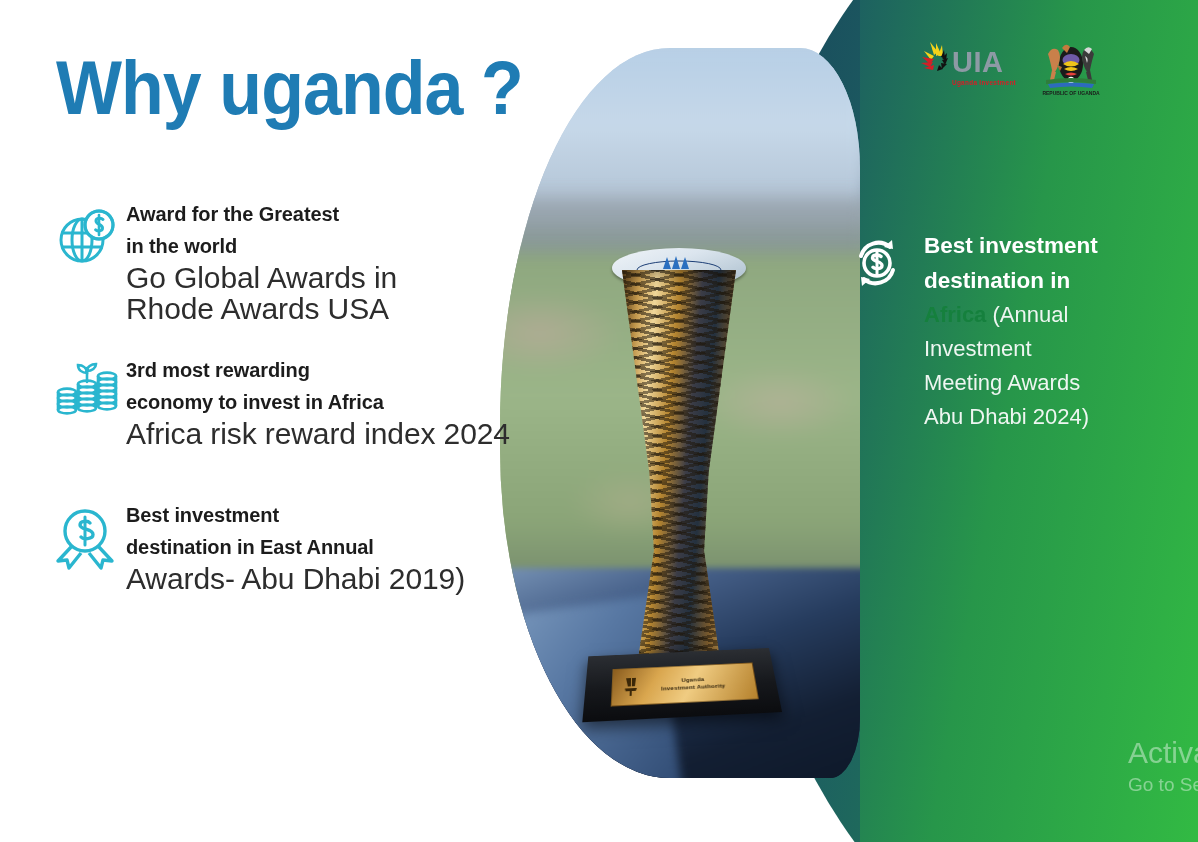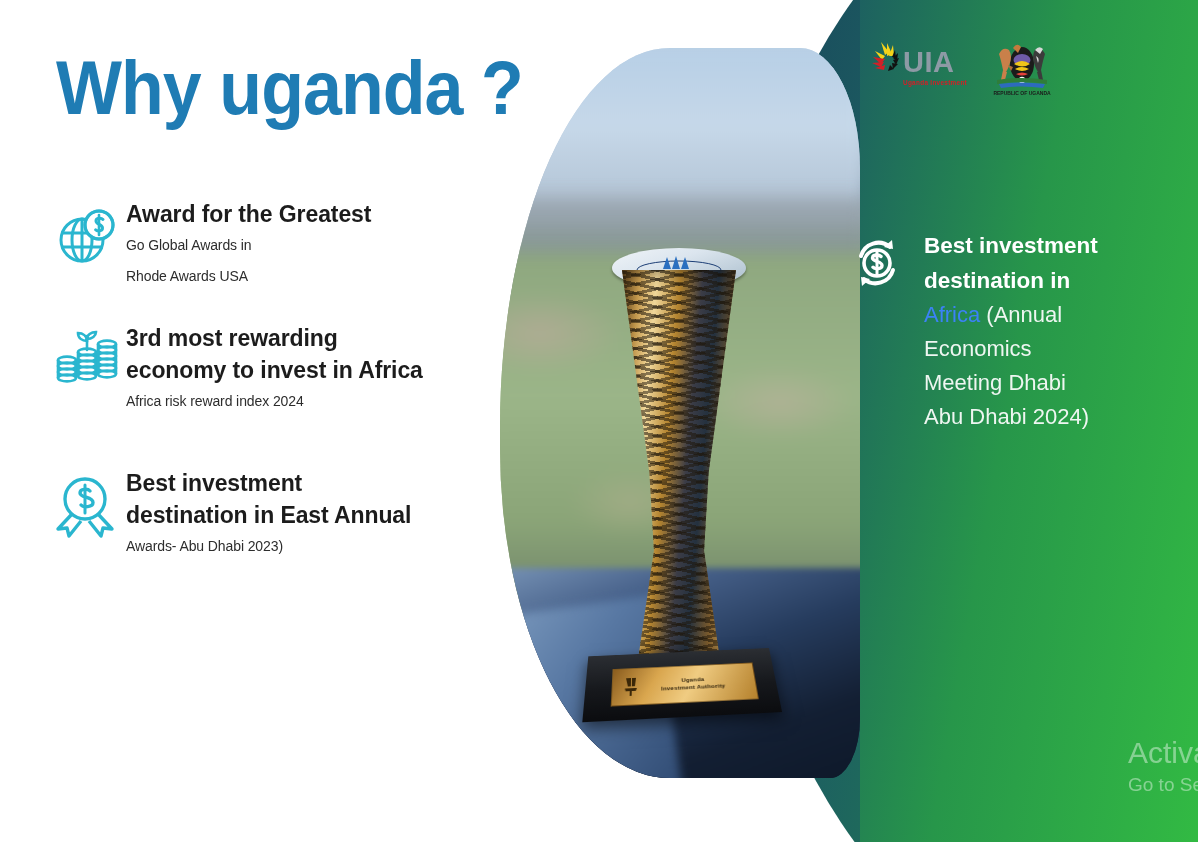--- a/index.html
+++ b/index.html
@@ -239,40 +239,40 @@
     width: 78px;
     min-width: 78px;
     padding-top: 8px;
     display: flex;
     justify-content: center;
   }
   .bullet-text {
     padding-top: 2px;
   }
   .bullet-head {
-    font-size: 23px;
+    font-size: 20px;
     line-height: 32px;
     font-weight: 700;
     color: #1c1c1c;
     letter-spacing: -0.1px;
   }
   .bullet-sub {
-    font-size: 14px;
+    font-size: 30px;
     line-height: 31px;
     font-weight: 400;
     color: #2d2d2d;
     letter-spacing: -0.1px;
   }
   .b1 { margin-bottom: 28px; }
   .b2 { margin-bottom: 48px; }
 
   
   .logos {
     position: absolute;
-    left: 865px;
+    left: 914px;
     top: 36px;
     display: flex;
     align-items: center;
     gap: 22px;
     z-index: 6;
   }
   .logo-uia { width: 104px; height: 58px; position: relative; }
   .logo-coa { width: 62px; height: 62px; position: relative; }
 
   .right-bullet {
@@ -297,21 +297,21 @@
     line-height: 35px;
     font-weight: 700;
     color: #ffffff;
   }
   .rb-normal {
     font-size: 22px;
     line-height: 34px;
     font-weight: 400;
     color: #eef6f1;
   }
-  .rb-inline-strong { font-weight: 400; color: #3b82f6; }
+  .rb-inline-strong { font-weight: 700; color: #15803d; }
 
   
   .watermark {
     position: absolute;
     left: 1128px;
     top: 734px;
     z-index: 8;
     color: rgba(255,255,255,0.42);
     white-space: nowrap;
   }
@@ -373,20 +373,21 @@
           <line x1="6" y1="43" x2="48" y2="43"></line>
           <line x1="27" y1="15" x2="27" y2="57"></line>
           <circle cx="44" cy="21" r="14" fill="#ffffff"></circle>
           <circle cx="44" cy="21" r="14"></circle>
           <path d="M48 15.5 C46.5 13.8 41 13.4 41 17 C41 20.6 47.5 20.2 47.5 24 C47.5 27.5 42.2 27.6 40.6 25.8" stroke-width="3" stroke-linecap="round"></path>
           <line x1="44" y1="11" x2="44" y2="31" stroke-width="2.6" stroke-linecap="round"></line>
         </svg>
       </div>
       <div class="bullet-text">
         <div class="bullet-head">Award for the Greatest</div>
+        <div class="bullet-head">in the world</div>
         <div class="bullet-sub">Go Global Awards in</div>
         <div class="bullet-sub">Rhode Awards USA</div>
       </div>
     </div>
 
     <div class="bullet b2">
       <div class="bullet-icon">
         <svg width="62" height="62" viewBox="0 0 62 62" fill="none" stroke="#2ab6cf" stroke-width="2.6">
           <g>
             <ellipse cx="11" cy="32" rx="9" ry="3.4"></ellipse>
@@ -433,21 +434,21 @@
           <circle cx="32" cy="26" r="20"></circle>
           <path d="M37 18 C35 15.6 27 15.4 27 20 C27 25 40 23.5 40 29.5 C40 34.5 30 34.6 28 32" stroke-width="3.4" stroke-linecap="round"></path>
           <line x1="32" y1="12" x2="32" y2="40" stroke-width="3" stroke-linecap="round"></line>
           <path d="M19 41 L5 56 L14 55 L16 63 L28 48"></path>
           <path d="M45 41 L59 56 L50 55 L48 63 L36 48"></path>
         </svg>
       </div>
       <div class="bullet-text">
         <div class="bullet-head">Best investment</div>
         <div class="bullet-head">destination in East Annual</div>
-        <div class="bullet-sub">Awards- Abu Dhabi 2023)</div>
+        <div class="bullet-sub">Awards- Abu Dhabi 2019)</div>
       </div>
     </div>
 
   </div>
 
   <div class="logos">
     <div class="logo-uia">
       <svg width="104" height="58" viewBox="0 0 104 58">
         <g>
           <path d="M16 4 L24 14 L20 17 Z" fill="#f5d31a"></path>
@@ -500,22 +501,22 @@
         <path d="M13 22 A18 18 0 0 1 42 13" stroke-width="4"></path>
         <path d="M45 36 A18 18 0 0 1 16 45" stroke-width="4"></path>
         <path d="M44 6 L45 15 L36 13 Z" fill="#ffffff" stroke="none"></path>
         <path d="M14 52 L13 43 L22 45 Z" fill="#ffffff" stroke="none"></path>
       </svg>
     </div>
     <div class="right-bullet-text">
       <div class="rb-strong">Best investment</div>
       <div class="rb-strong">destination in</div>
       <div class="rb-normal"><span class="rb-inline-strong">Africa</span><span> (Annual</span></div>
-      <div class="rb-normal">Economics</div>
-      <div class="rb-normal">Meeting Dhabi</div>
+      <div class="rb-normal">Investment</div>
+      <div class="rb-normal">Meeting Awards</div>
       <div class="rb-normal">Abu Dhabi 2024)</div>
     </div>
   </div>
 
   <div class="watermark">
     <div class="wm-title">Activate Windows</div>
     <div class="wm-sub">Go to Settings to activate Windows</div>
   </div>
 
 </div>

